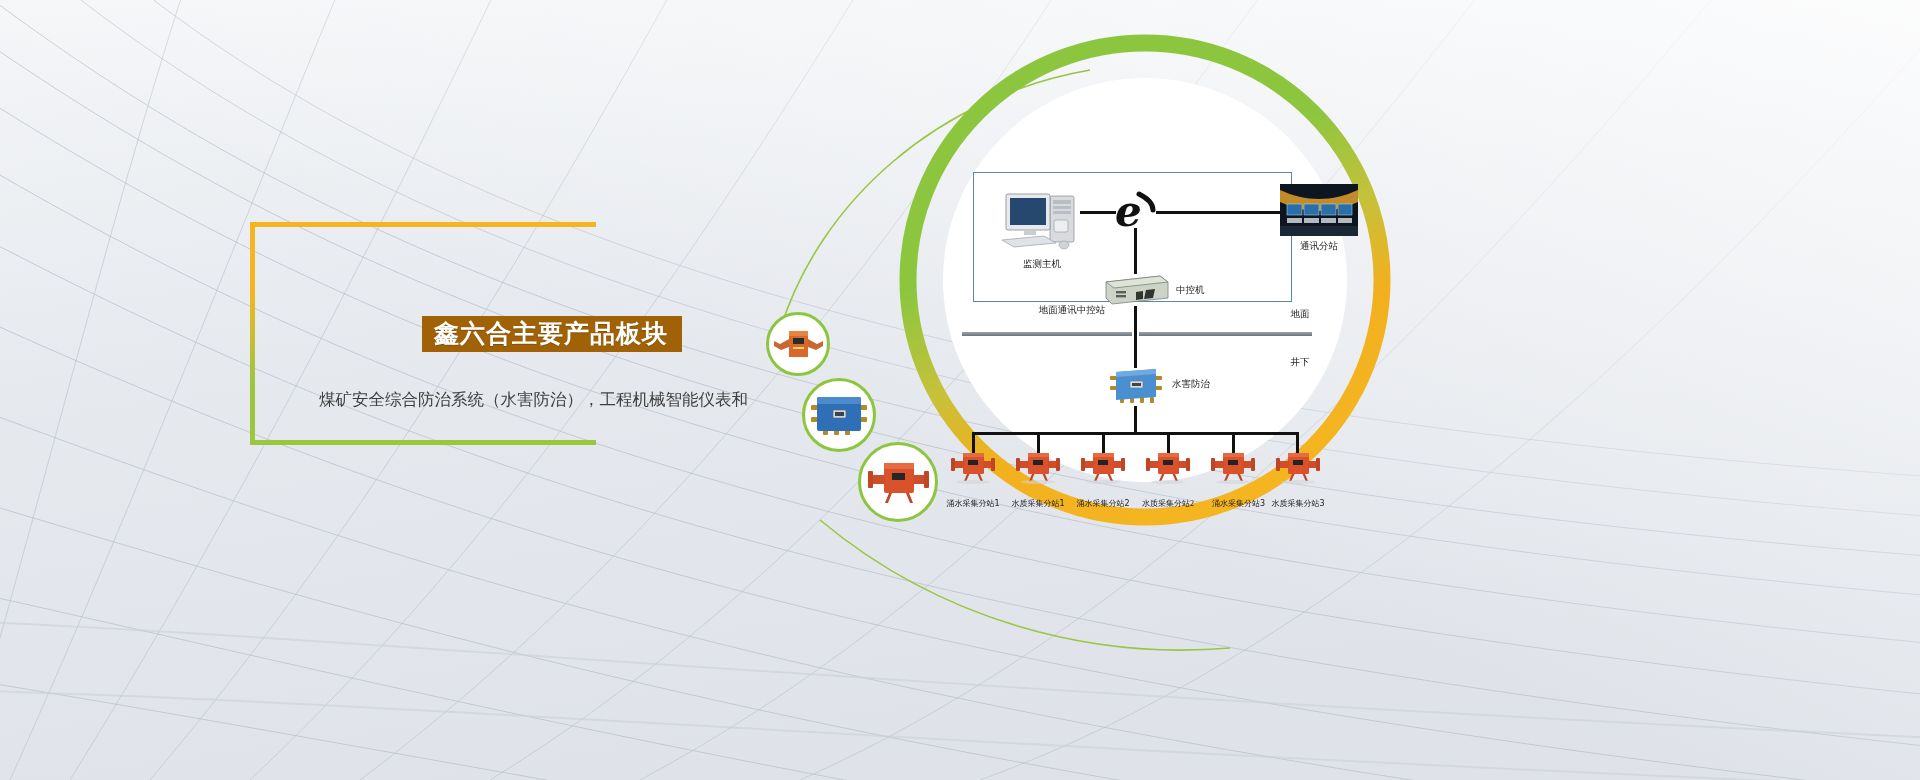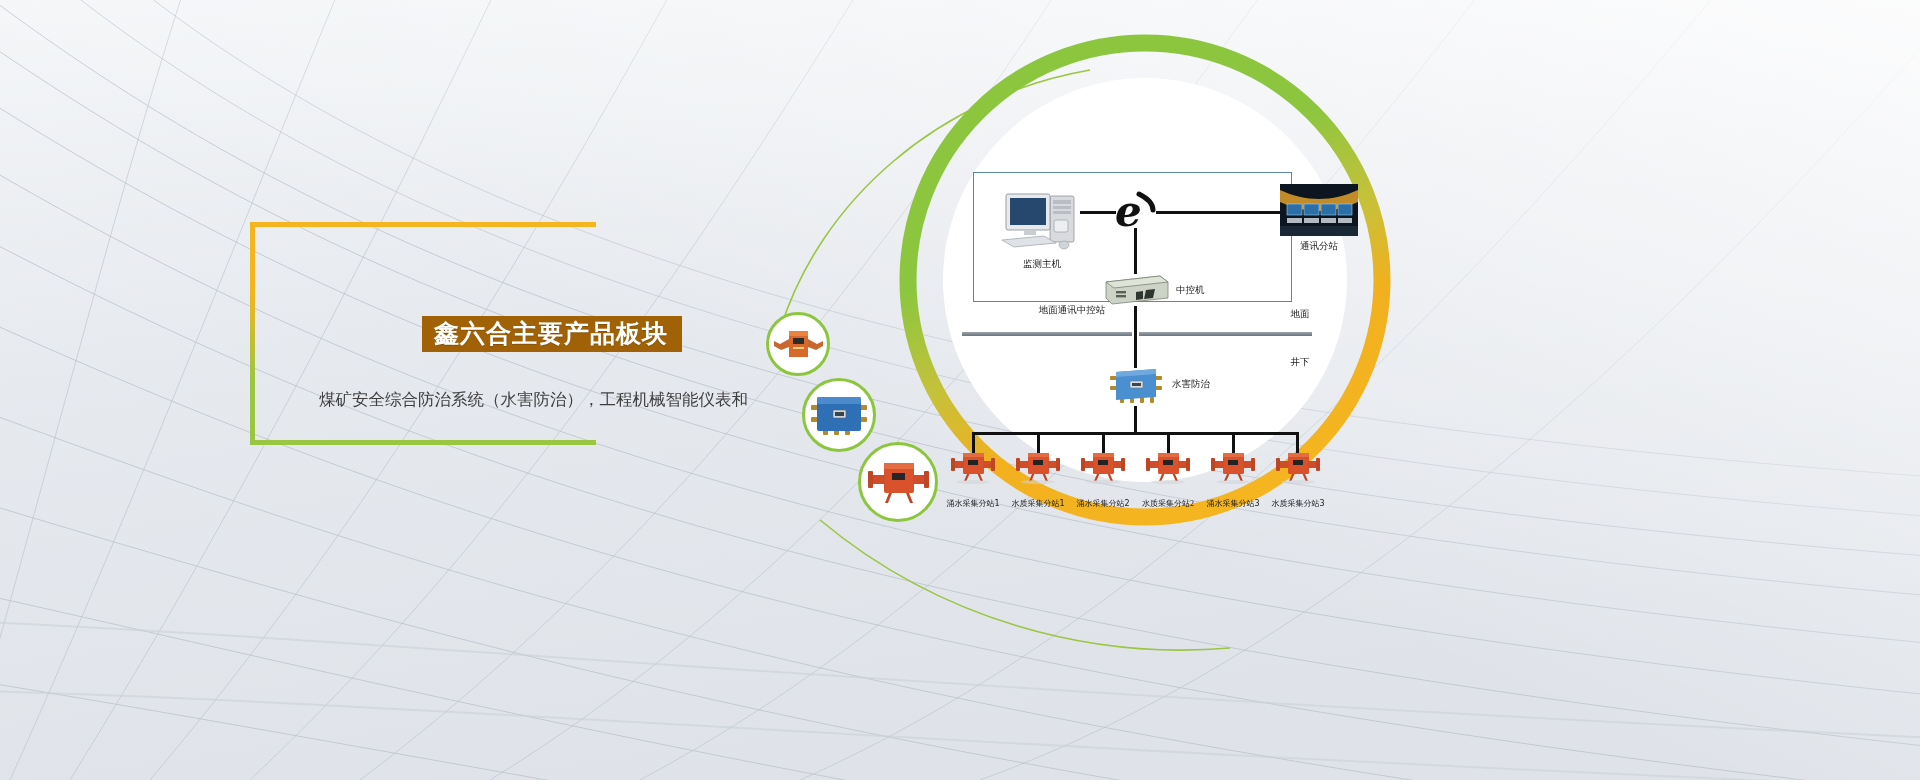--- a/index.html
+++ b/index.html
@@ -371,21 +371,21 @@
             <path d="M30,24 l3,7 h-2.4 l-3,-7 z" fill="#bf4624"></path>
             <ellipse cx="23" cy="32" rx="17" ry="2" fill="#cfd3d8" opacity=".55"></ellipse>
           </svg></div>
       </div>
 
     <div id="collector-labels" style="position:absolute;left:0px;top:438px;width:430px;height:20px;">
         <div class="small-label" style="left: 1px; top: 0px; width: 64px; text-align: center;">涌水采集分站1</div>
         <div class="small-label" style="left: 66px; top: 0px; width: 64px; text-align: center;">水质采集分站1</div>
         <div class="small-label" style="left: 131px; top: 0px; width: 64px; text-align: center;">涌水采集分站2</div>
         <div class="small-label" style="left: 196px; top: 0px; width: 64px; text-align: center; font-family: Liberation Serif, serif;">水质采集分站2</div>
-        <div class="small-label" style="left: 261px; top: 0px; width: 64px; text-align: center;">涌水采集分站3</div>
+        <div class="small-label" style="left: 261px; top: 0px; width: 64px; text-align: right;">涌水采集分站3</div>
         <div class="small-label" style="left: 326px; top: 0px; width: 64px; text-align: center;">水质采集分站3</div>
       </div>
   </div>
 
   <div class="circle-badge" style="left:6px;top:312px;width:64px;height:64px;">
     <svg width="52" height="34" viewBox="0 0 52 34">
       <path d="M17,4 L36,4 L36,30 L17,30 Z" fill="#d9692a"></path>
       <path d="M17,4 L36,4 L36,9 L17,9 Z" fill="#e9833f"></path>
       <rect x="21" y="11" width="11" height="6" fill="#2b2b2b"></rect>
       <rect x="21" y="20" width="11" height="2" fill="#f0cf7a"></rect>

